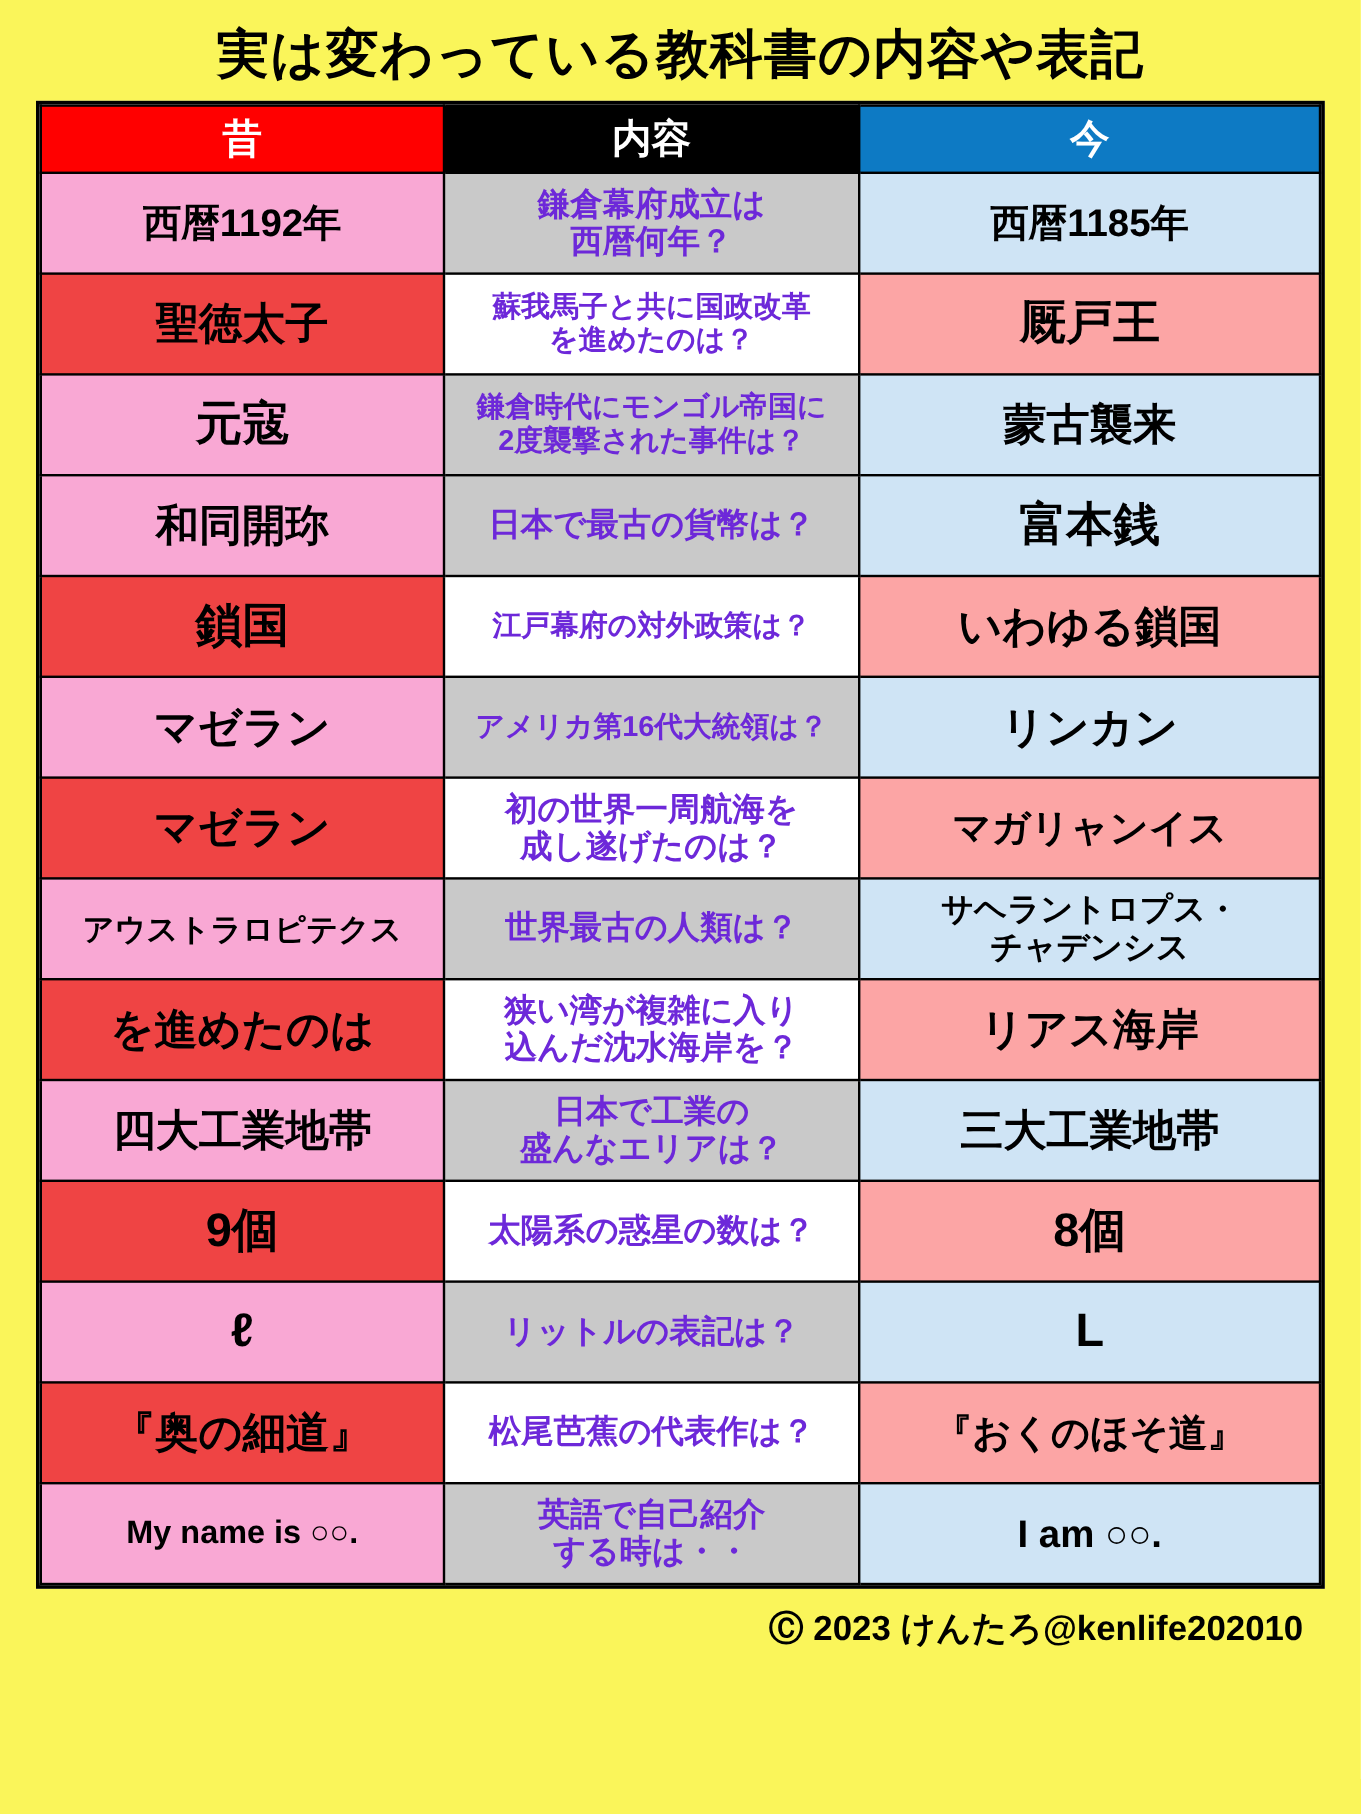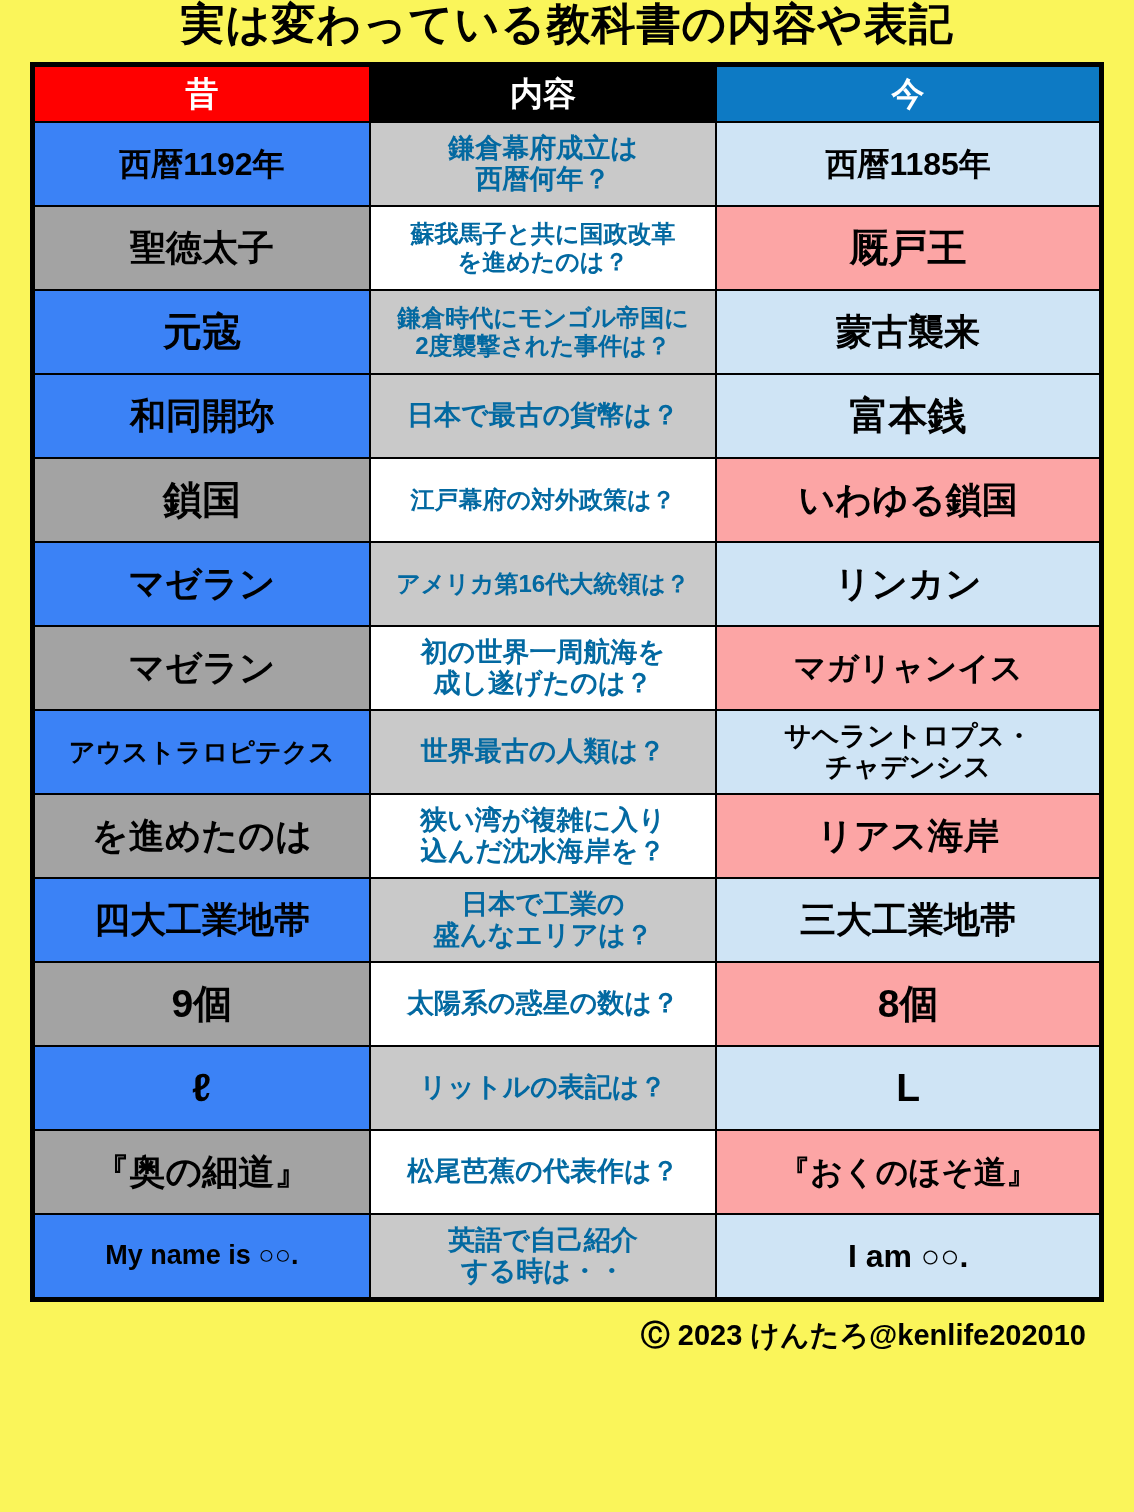--- a/index.html
+++ b/index.html
@@ -18,20 +18,21 @@
     width: 1134px;
     height: 1512px;
     box-sizing: border-box;
   }
   .title {
     text-align: center;
     font-size: 44px;
     font-weight: bold;
     color: #000;
     letter-spacing: 1px;
+    padding-top: 22px;
     padding-bottom: 14px;
     line-height: 1.1;
   }
   .table-wrap {
     margin: 0 30px;
     border: 3px solid #000;
     box-sizing: border-box;
     background: #fff;
   }
   table {
@@ -55,25 +56,25 @@
     font-weight: bold;
     height: 50px;
     color: #fff;
   }
   th.h-old  { background: #ff0000; }
   th.h-desc { background: #000000; }
   th.h-new  { background: #0d7ac4; }
 
   tbody tr { height: 84px; }
 
-  td.old  { background: #a3a3a3; font-weight: bold; color: #000; }
-  td.desc { background: #ffffff; font-weight: bold; color: #0369a1; }
+  td.old  { background: #ef4444; font-weight: bold; color: #000; }
+  td.desc { background: #ffffff; font-weight: bold; color: #6d28d9; }
   td.new  { background: #fca5a5; font-weight: bold; color: #000; }
 
-  tr.alt td.old  { background: #3b82f6; }
+  tr.alt td.old  { background: #f9a8d4; }
   tr.alt td.desc { background: #c9c9c9; }
   tr.alt td.new  { background: #cfe4f5; }
 
   
   .fs-xl { font-size: 39px; }
   .fs-lg { font-size: 36px; }
   .fs-md { font-size: 32px; }
   .fs-sm { font-size: 26px; }
   .fs-xs { font-size: 27px; }
 

